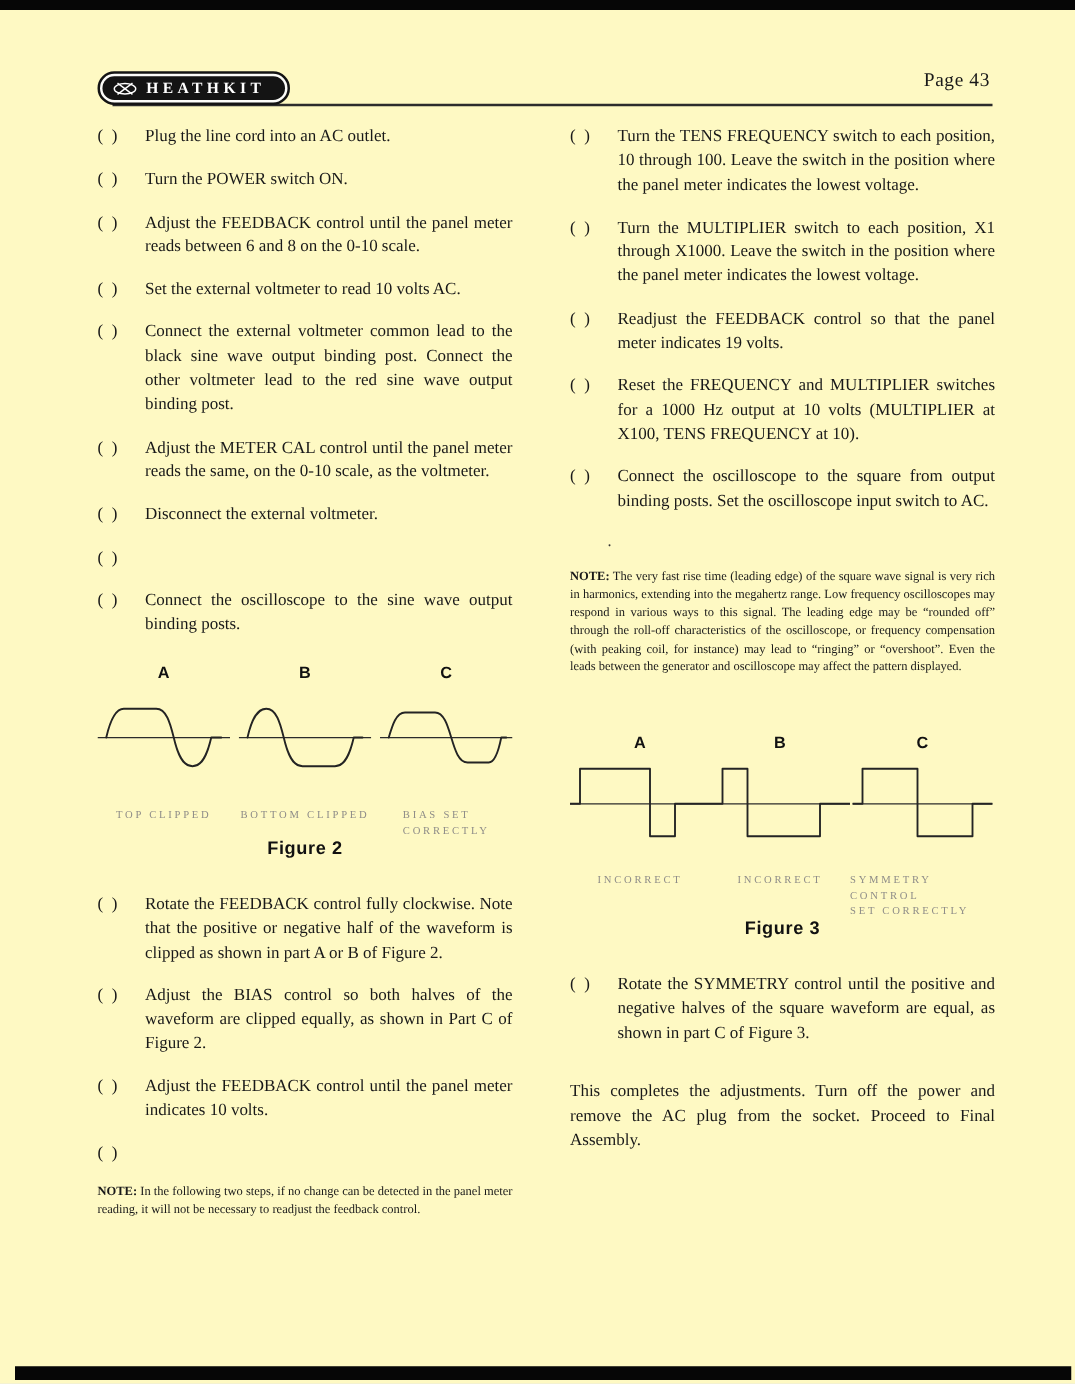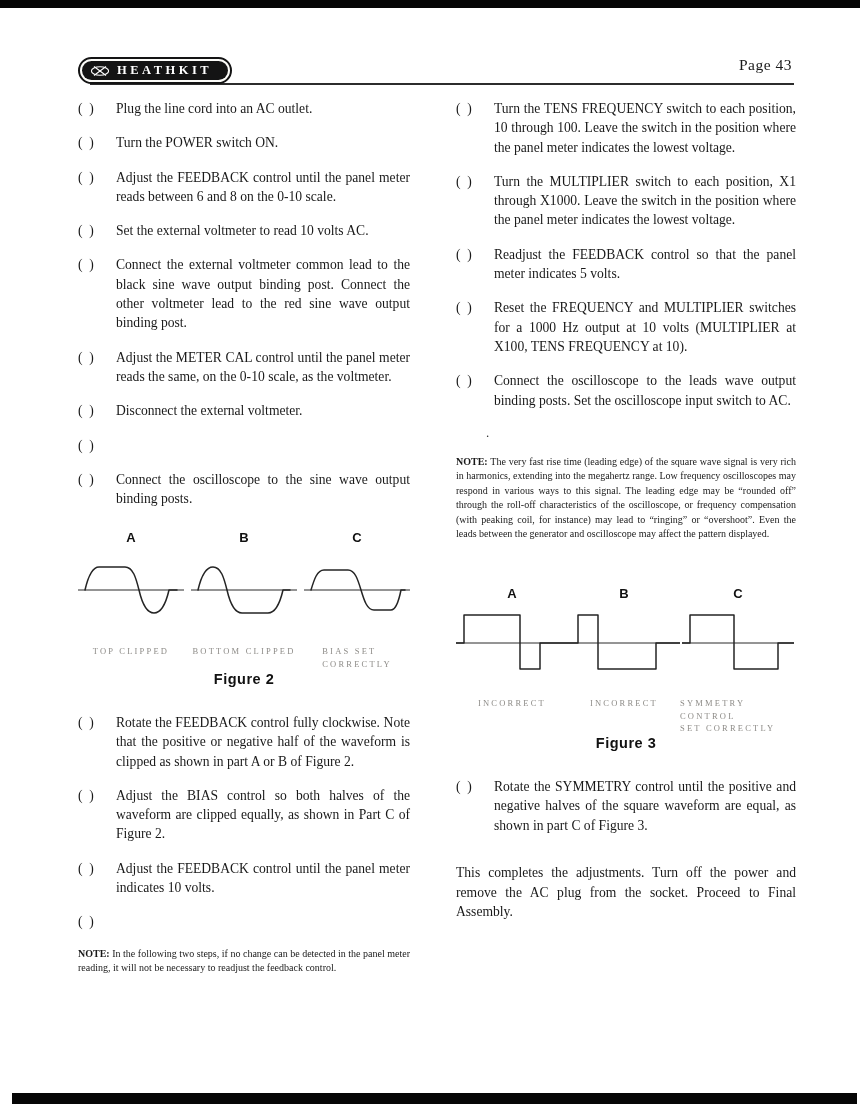--- a/index.html
+++ b/index.html
@@ -1,19 +1,19 @@
 <!DOCTYPE html>
 <html><head>
 <meta charset="utf-8">
 <style>
   * { margin:0; padding:0; box-sizing:border-box; }
   html,body { background:#e8e8e6; }
   .page {
     position:relative; width:860px; height:1107px; margin:0 auto;
-    background:#ffffff; color:#191919; overflow:hidden;
+    background:#fef9c3; color:#191919; overflow:hidden;
     font-family:"Liberation Serif", serif;
   }
   .bar-top { position:absolute; top:0; left:0; width:100%; height:8px; background:#060606; }
   .bar-bottom { position:absolute; bottom:3px; left:12px; right:3px; height:11px; background:#060606; }
 
   
   .header { position:absolute; top:54px; left:78px; right:66px; height:34px; }
   .rule { position:absolute; left:12px; right:0; top:29px; border-top:2.5px solid #2c2c2c; }
   .logo { position:absolute; left:0; top:3px; z-index:2; }
   .logo-outer { border:2px solid #141414; border-radius:999px; padding:2px; background:#fcfcf9; }
@@ -173,29 +173,29 @@
       <div class="item">
         <span class="cb">(  )</span>
         <span class="txt">Turn the TENS FREQUENCY switch to each position, 10 through 100. Leave the switch in the position where the panel meter indicates the lowest voltage.</span>
       </div>
       <div class="item">
         <span class="cb">(  )</span>
         <span class="txt">Turn the MULTIPLIER switch to each position, X1 through X1000. Leave the switch in the position where the panel meter indicates the lowest voltage.</span>
       </div>
       <div class="item">
         <span class="cb">(  )</span>
-        <span class="txt">Readjust the FEEDBACK control so that the panel meter indicates 5 volts.</span>
+        <span class="txt">Readjust the FEEDBACK control so that the panel meter indicates 19 volts.</span>
       </div>
       <div class="item">
         <span class="cb">(  )</span>
         <span class="txt">Reset the FREQUENCY and MULTIPLIER switches for a 1000 Hz output at 10 volts (MULTIPLIER at X100, TENS FREQUENCY at 10).</span>
       </div>
       <div class="item">
         <span class="cb">(  )</span>
-        <span class="txt">Connect the oscilloscope to the leads wave output binding posts. Set the oscilloscope input switch to AC.</span>
+        <span class="txt">Connect the oscilloscope to the square from output binding posts. Set the oscilloscope input switch to AC.</span>
       </div>
 
       <div class="stray">.</div>
 
       <p class="note note-right"><b>NOTE:</b> <span>The very fast rise time (leading edge) of the square wave signal is very rich in harmonics, extending into the megahertz range. Low frequency oscilloscopes may respond in various ways to this signal. The leading edge may be “rounded off” through the roll-off characteristics of the oscilloscope, or frequency compensation (with peaking coil, for instance) may lead to “ringing” or “overshoot”. Even the leads between the generator and oscilloscope may affect the pattern displayed.</span></p>
 
       <div class="figure fig3">
         <div class="fig-row">
           <div class="fig-part">
             <div class="fig-letter">A</div>

